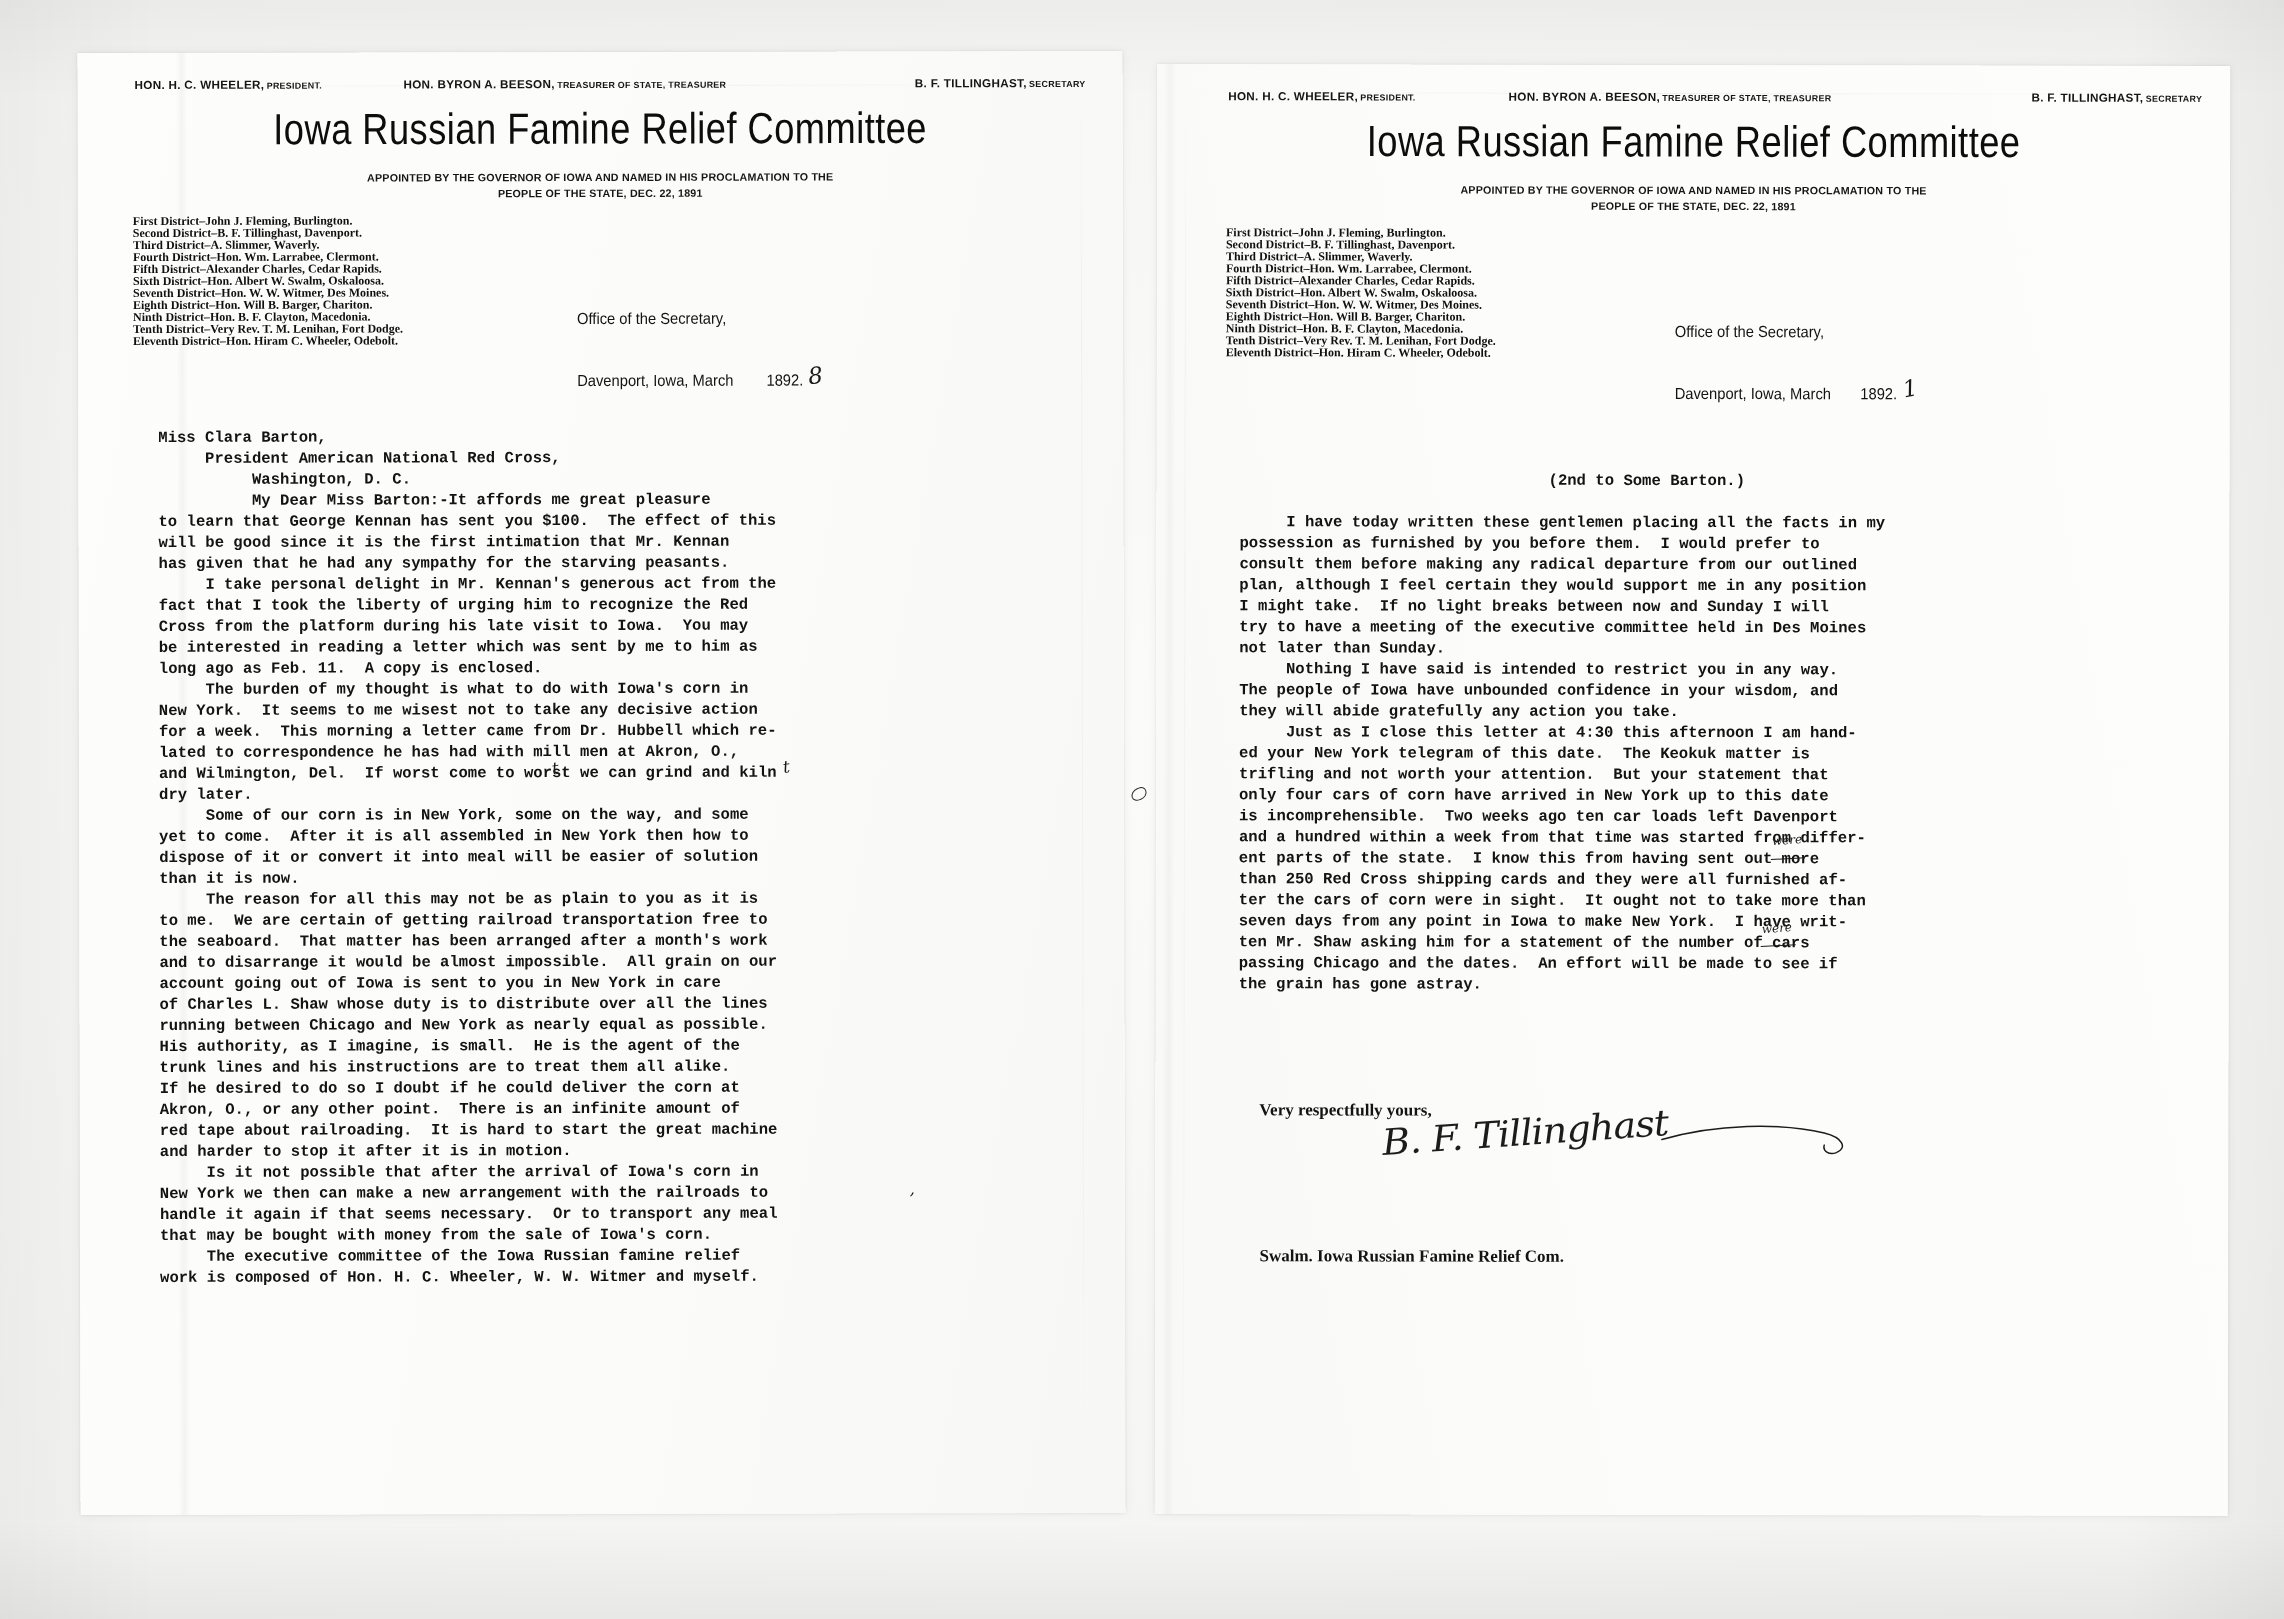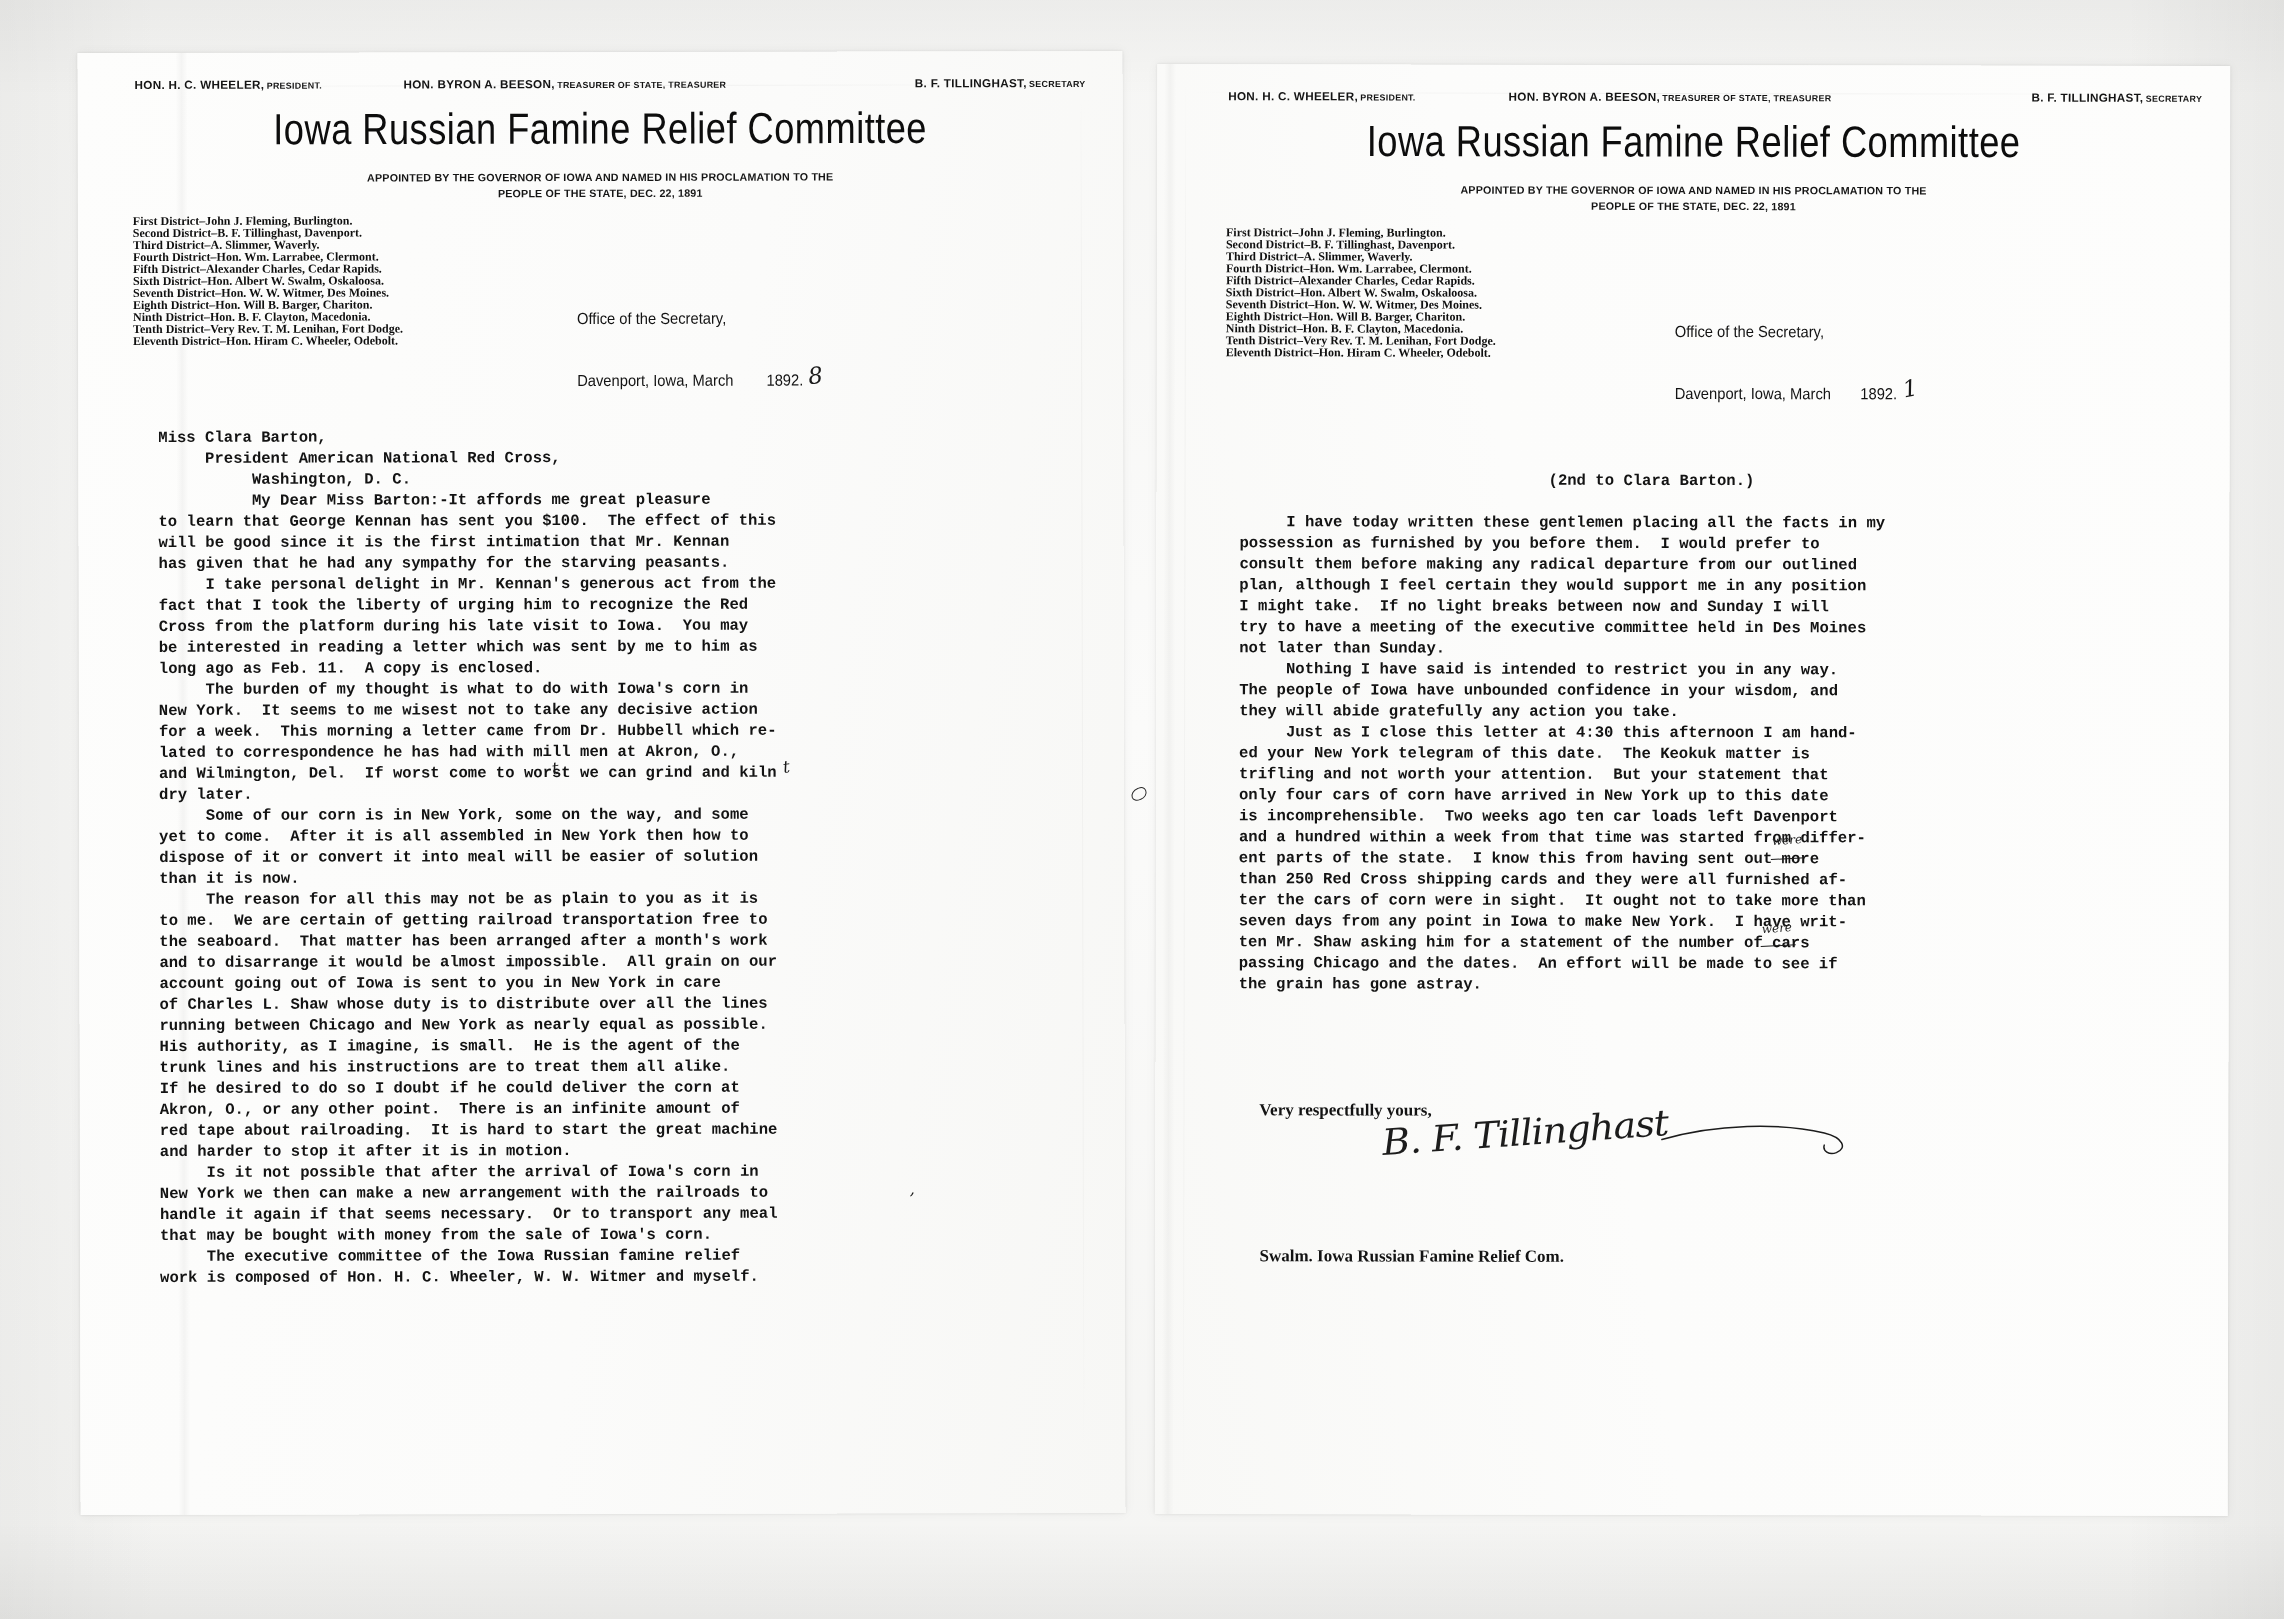--- a/index.html
+++ b/index.html
@@ -314,21 +314,21 @@
 
     <div class="office-line" style="left:518px;top:258px;">Office of the Secretary,</div>
 
     <div class="date-line" style="left:518px;top:320px;">
       <span>Davenport, Iowa, March</span>
       <span style="display:inline-block;width:23px;"></span>
       <span>1892.</span>
     </div>
     <div class="ink" id="hw-day-2" style="left:746px;top:310px;font-size:23px;transform:rotate(-10deg);">1</div>
 
-    <div class="page-note" style="left:392px;top:407px;">(2nd to Clara Barton.)</div>
+    <div class="page-note" style="left:392px;top:407px;">(2nd to Some Barton.)</div>
 
     <div id="body-right" style="position:absolute;left:83px;top:448px;">
         <div class="tw" style="position: static;">     I have today written these gentlemen placing all the facts in my</div>
         <div class="tw" style="position: static;">possession as furnished by you before them.  I would prefer to</div>
         <div class="tw" style="position: static;">consult them before making any radical departure from our outlined</div>
         <div class="tw" style="position: static;">plan, although I feel certain they would support me in any position</div>
         <div class="tw" style="position: static;">I might take.  If no light breaks between now and Sunday I will</div>
         <div class="tw" style="position: static;">try to have a meeting of the executive committee held in Des Moines</div>
         <div class="tw" style="position: static;">not later than Sunday.</div>
         <div class="tw" style="position: static;">     Nothing I have said is intended to restrict you in any way.</div>

